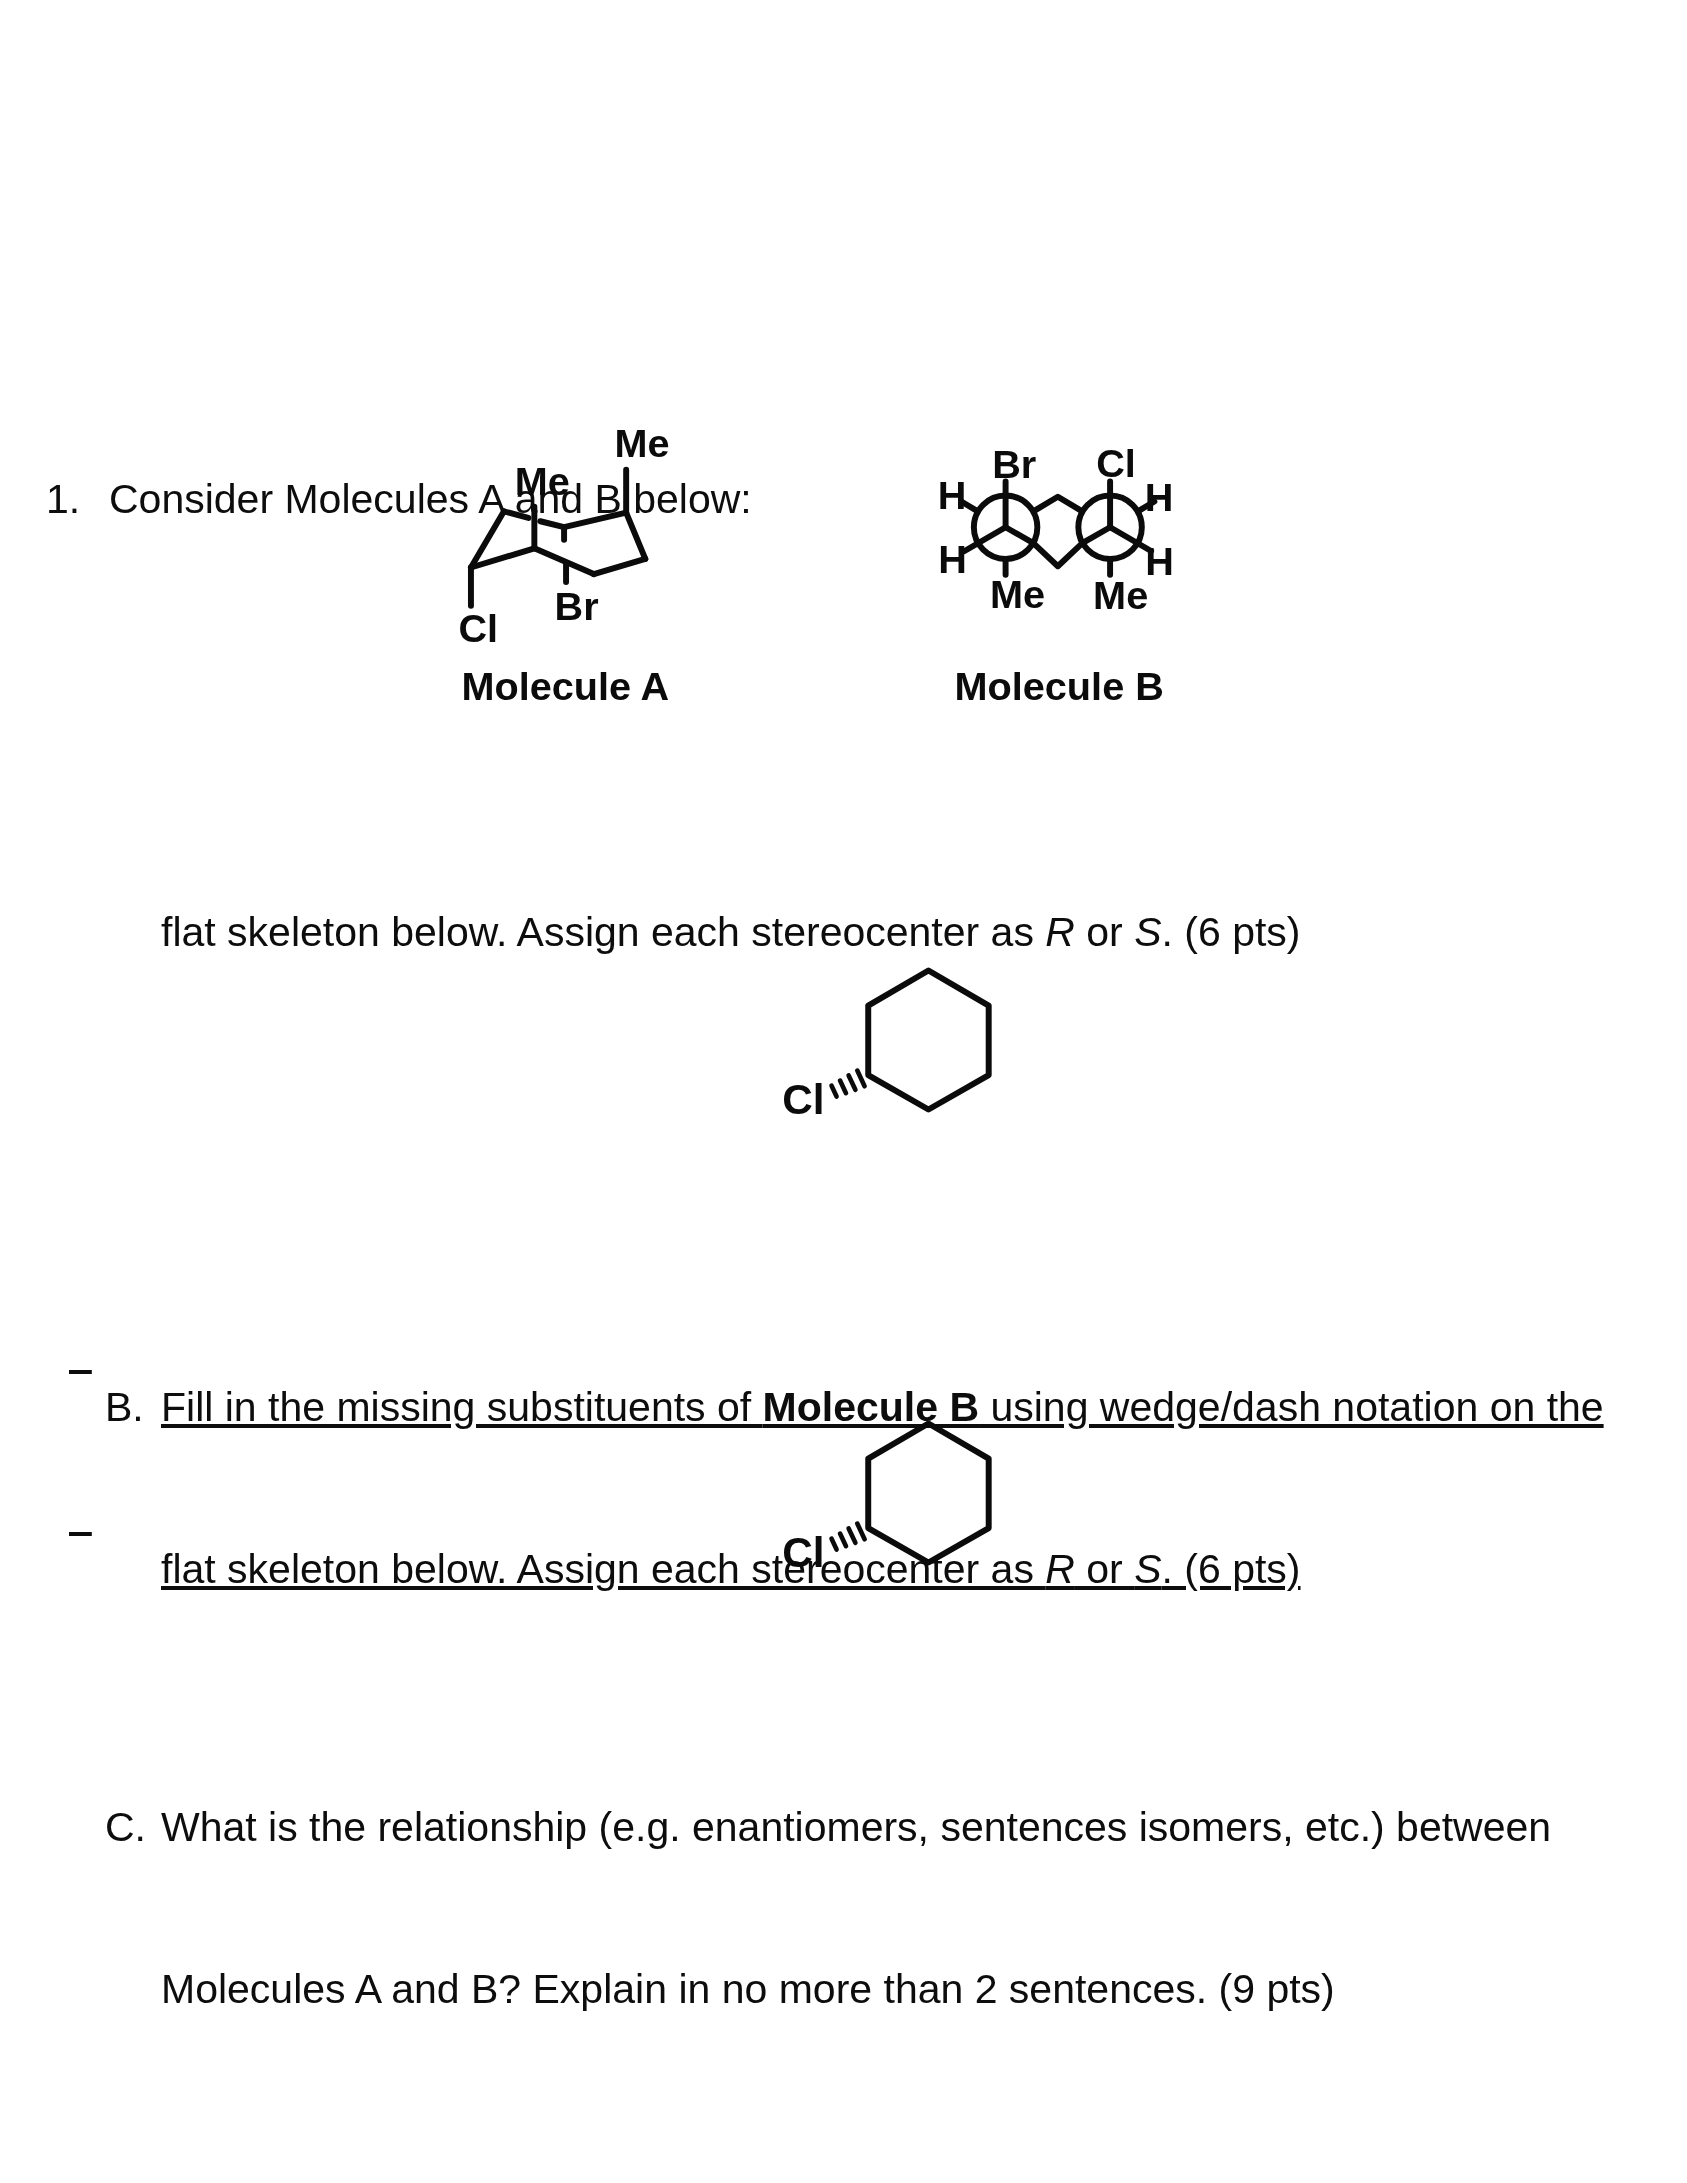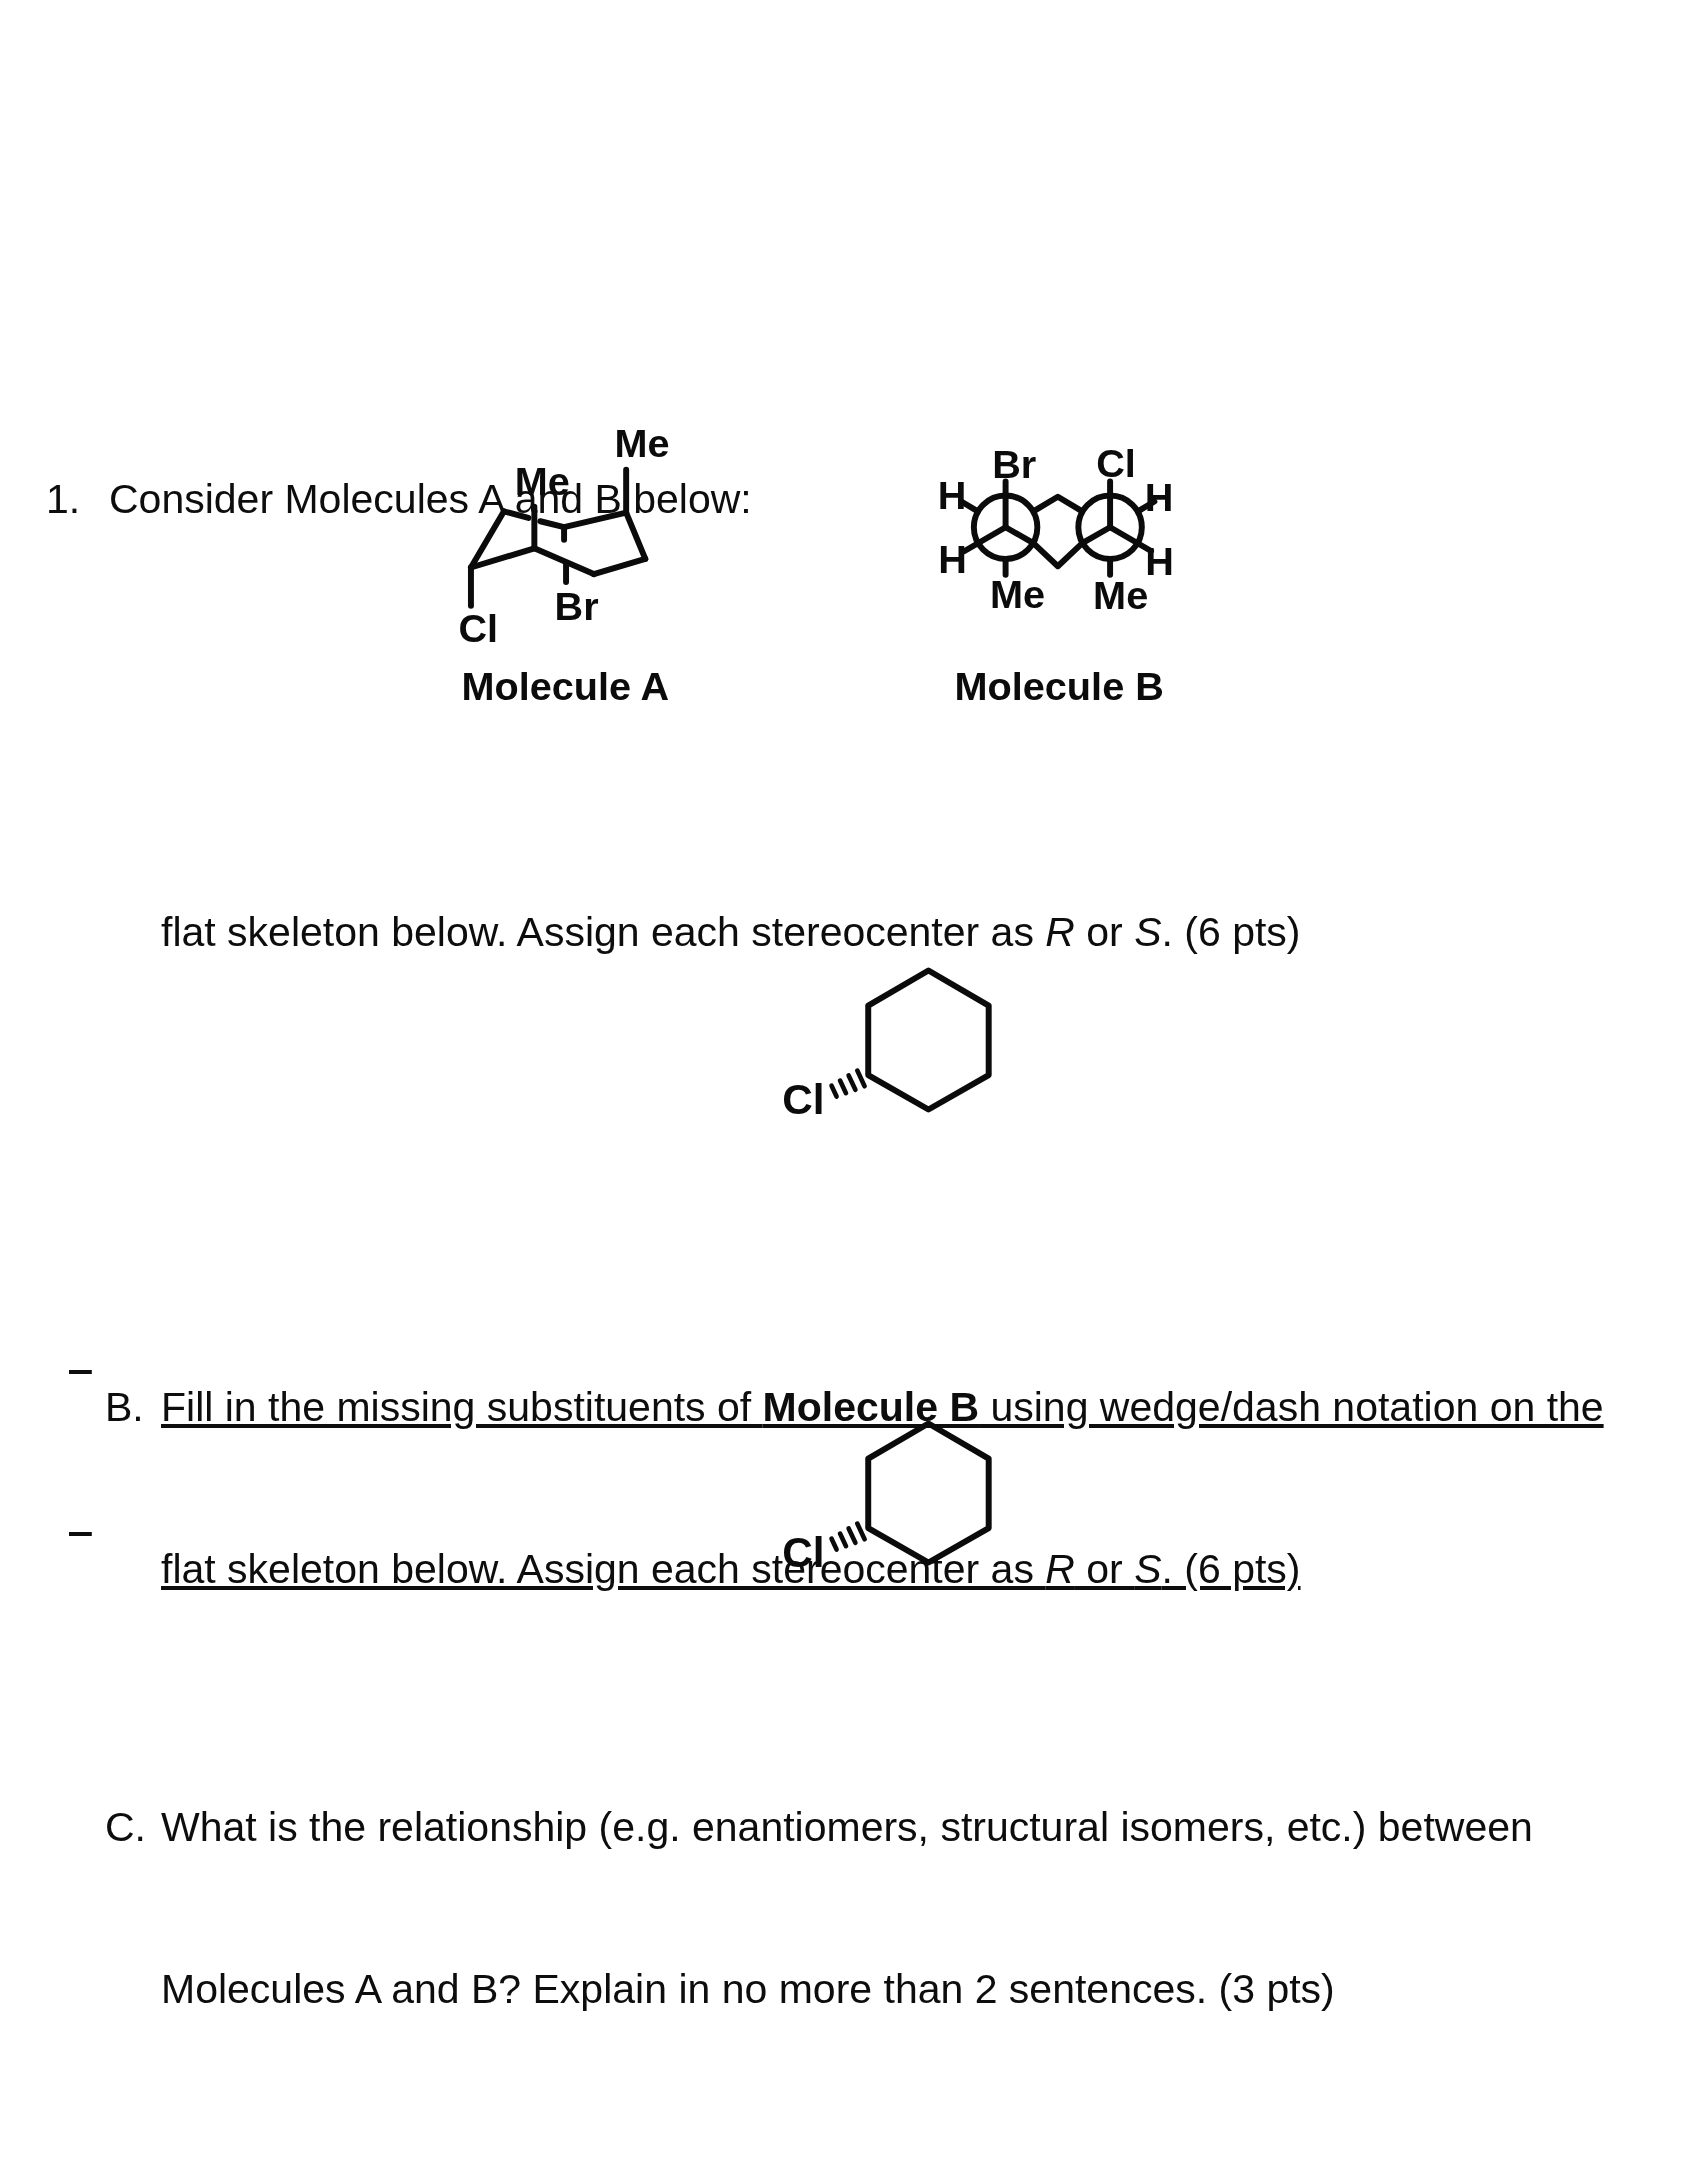--- a/index.html
+++ b/index.html
@@ -109,16 +109,16 @@
   <g>
     <line class="hash" x1="1306.5" y1="2325.8" x2="1295.5" y2="2302.2"></line>
     <line class="hash" x1="1292.6" y1="2331.3" x2="1282.4" y2="2309.5"></line>
     <line class="hash" x1="1278.4" y1="2336.3" x2="1269.4" y2="2317.3"></line>
     <line class="hash" x1="1264.2" y1="2341.4" x2="1256.6" y2="2325.0"></line>
   </g>
   <text class="clbig" x="1214" y="2368">Cl</text>
 </svg>
 
 <div class="q" style="top:1692px;">
-  <span class="qline"><span class="marker">C.</span><span>What is the relationship (e.g. enantiomers, structural isomers, etc.) between</span></span>
-  <span class="qline indent"><span>Molecules A and B? Explain in no more than 2 sentences. (3 pts)</span></span>
+  <span class="qline"><span class="marker">C.</span><span>What is the relationship (e.g. enantiomers, sentences isomers, etc.) between</span></span>
+  <span class="qline indent"><span>Molecules A and B? Explain in no more than 2 sentences. (9 pts)</span></span>
 </div>
 
 
 </body></html>

